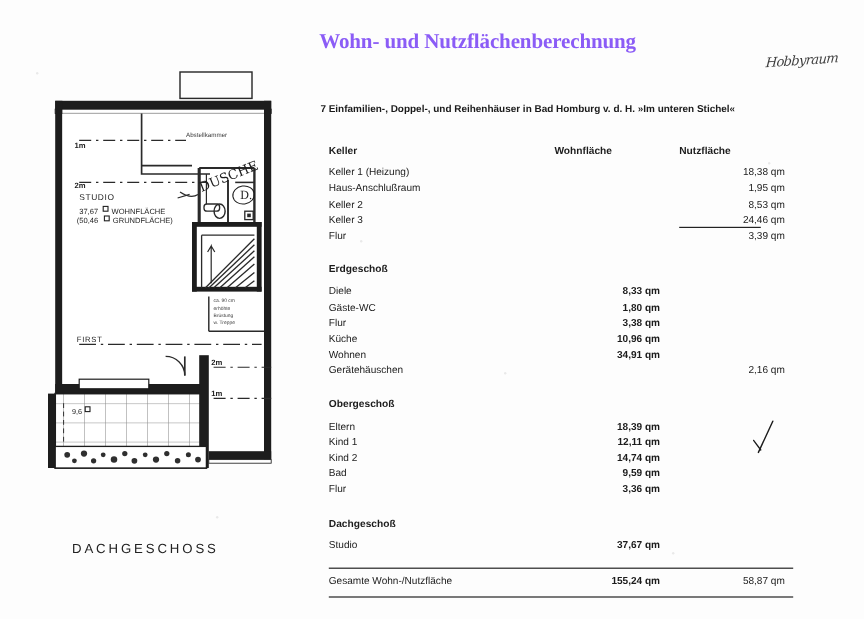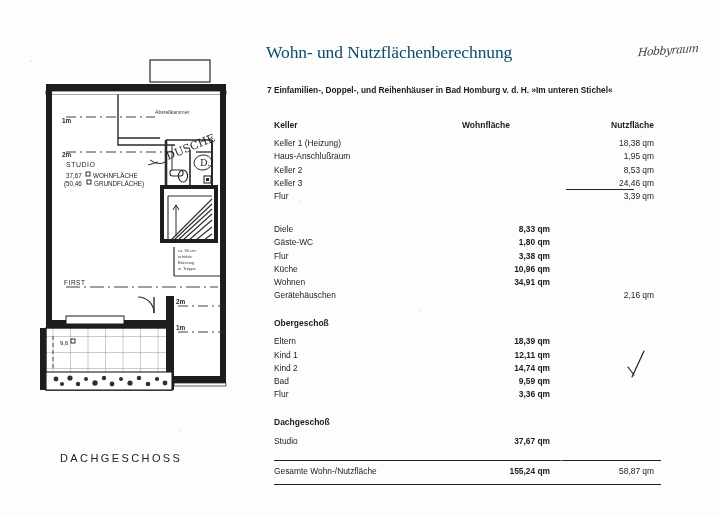--- a/index.html
+++ b/index.html
@@ -54,26 +54,26 @@
     position: absolute;
     left: 266px;
     top: 0;
     width: 448px;
     height: 516px;
   }
 
   .doc-title {
     position: absolute;
     left: 0;
-    top: 42px;
+    top: 24px;
     font-family: "Liberation Serif", serif;
-    font-weight: normal;
+    font-weight: bold;
     font-size: 17.5px;
     letter-spacing: -0.1px;
-    color: #0c4a6e;
+    color: #8b5cf6;
     white-space: nowrap;
   }
   .doc-subtitle {
     position: absolute;
     left: 1px;
     top: 61px;
     font-size: 8.6px;
     color: #2a2a2a;
     white-space: nowrap;
   }
@@ -127,21 +127,21 @@
     color: #1c1c1c;
   }
 
   .row.header .c-label,
   .row.header .c-wohn,
   .row.header .c-nutz {
     font-weight: bold;
     font-size: 8.5px;
   }
   .row.header .c-wohn { text-align: left; left: 196px; }
-  .row.header .c-nutz { text-align: right; left: 300px; }
+  .row.header .c-nutz { text-align: left; left: 300px; }
 
   .row.section .c-label {
     font-weight: bold;
     font-size: 8.5px;
   }
 
   .gap-sm { height: 5px; }
   .gap-md { height: 11px; }
   .gap-lg { height: 15px; }
 
@@ -360,20 +360,23 @@
         <span class="c-nutz">24,46 qm</span>
         <span class="sum-underline"></span>
       </div>
       <div class="row">
         <span class="c-label">Flur</span>
         <span class="c-nutz">3,39 qm</span>
       </div>
 
       <div class="gap-lg"></div>
 
+      <div class="row section">
+        <span class="c-label">Erdgeschoß</span>
+      </div>
       <div class="gap-sm"></div>
 
       <div class="row">
         <span class="c-label">Diele</span>
         <span class="c-wohn">8,33 qm</span>
       </div>
       <div class="row">
         <span class="c-label">Gäste-WC</span>
         <span class="c-wohn">1,80 qm</span>
       </div>

